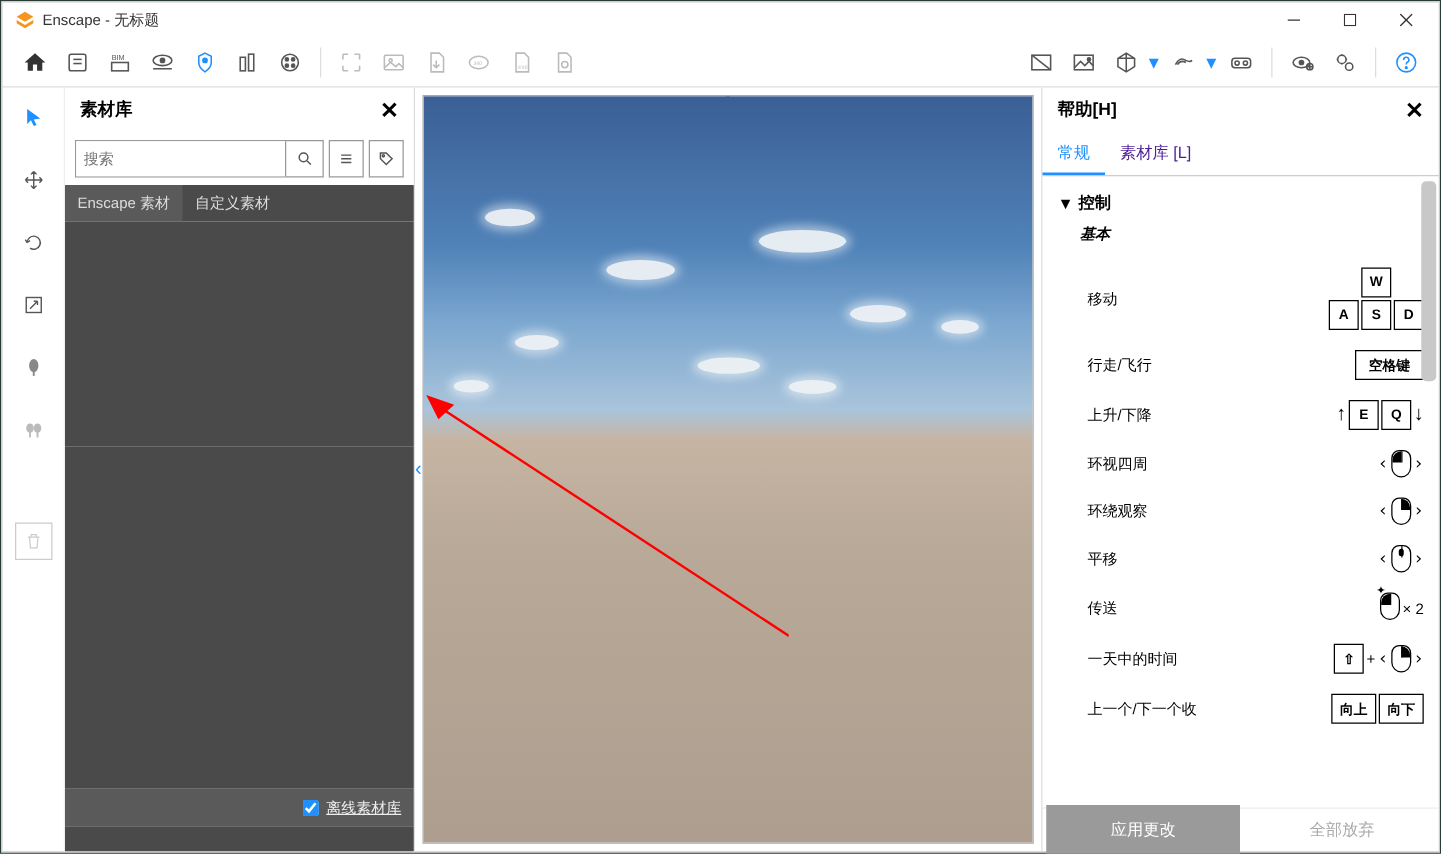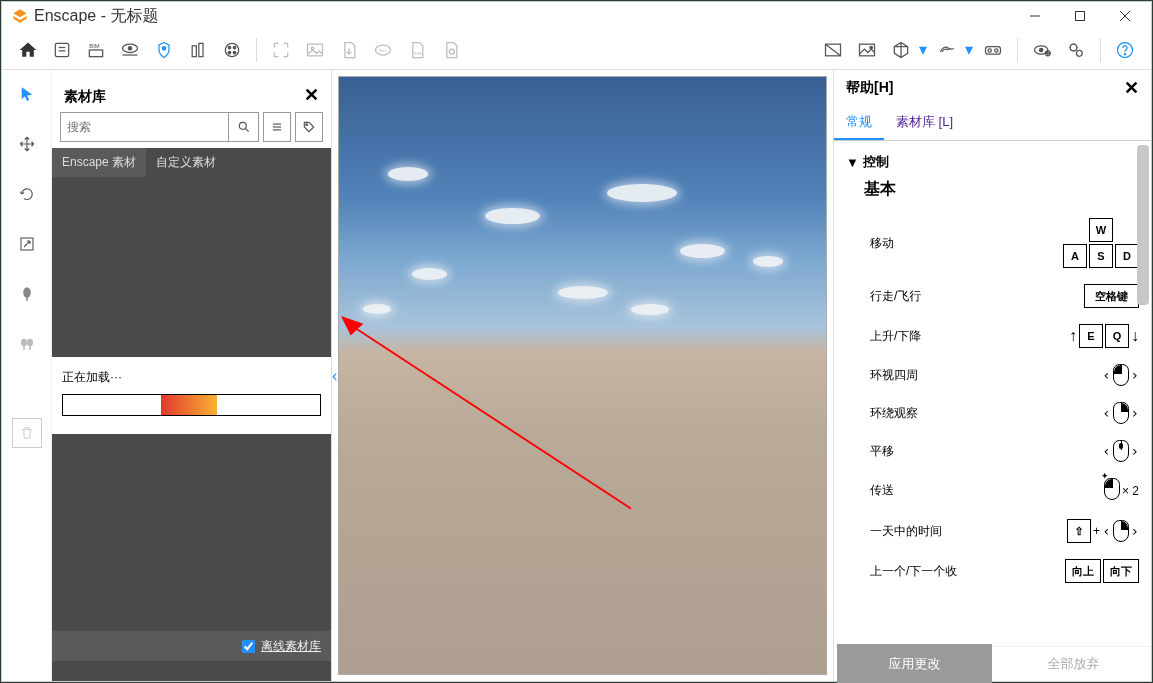--- a/index.html
+++ b/index.html
@@ -1,37 +1,37 @@
 <!DOCTYPE html>
 <html><head>
 <meta charset="utf-8">
 <style>
 * { box-sizing: border-box; margin: 0; padding: 0; font-family: "Microsoft YaHei", Arial, sans-serif; }
 body { background: #2a3d35; padding: 1px; width: 1153px; height: 683px; overflow: hidden; }
 .window { background: #fff; width: 1151px; height: 681px; display: flex; flex-direction: column; border: 1px solid #ccc; }
-.titlebar { height: 28px; display: flex; align-items: center; padding: 0 4px; font-size: 16px; }
+.titlebar { height: 28px; display: flex; align-items: center; padding: 0 4px; font-size: 12px; }
 .titlebar .logo { width: 16px; height: 16px; margin: 0 6px; color: #f7941d; }
 .titlebar .title { flex: 1; color: #333; }
 .win-btn { width: 45px; height: 28px; display: flex; align-items: center; justify-content: center; cursor: pointer; }
 .win-btn svg { width: 10px; height: 10px; stroke: #333; stroke-width: 1; fill: none; }
 .toolbar { height: 40px; display: flex; align-items: center; padding: 0 10px; gap: 2px; border-bottom: 1px solid #ddd; }
 .tool-btn { width: 32px; height: 32px; display: flex; align-items: center; justify-content: center; cursor: pointer; border-radius: 3px; }
 .tool-btn.active { color: #1e90ff; }
 .tool-btn svg { width: 20px; height: 20px; }
 .tool-sep { width: 1px; height: 24px; background: #ddd; margin: 0 6px; }
 .tool-spacer { flex: 1; }
 .drop-arrow { width: 10px; color: #1e90ff; display: flex; align-items: center; }
 .main { flex: 1; display: flex; min-height: 0; }
 .sidebar-left { width: 50px; border-right: 1px solid #eee; display: flex; flex-direction: column; align-items: center; padding-top: 8px; gap: 18px; }
 .side-btn { width: 32px; height: 32px; display: flex; align-items: center; justify-content: center; cursor: pointer; color: #999; }
 .side-btn.active { color: #1e90ff; }
 .side-btn svg { width: 18px; height: 18px; }
 .side-del { width: 30px; height: 30px; border: 1px solid #ccc; display: flex; align-items: center; justify-content: center; color: #ccc; margin-top: 40px; }
 .matlib { width: 280px; border-right: 1px solid #ddd; display: flex; flex-direction: column; }
-.matlib-header { height: 36px; display: flex; align-items: flex-end; padding: 0 12px; justify-content: space-between; font-size: 14px; font-weight: bold; }
+.matlib-header { height: 36px; display: flex; align-items: center; padding: 0 12px; justify-content: space-between; font-size: 14px; font-weight: bold; }
 .matlib-header .close { cursor: pointer; font-size: 18px; }
 .matlib-search { padding: 6px 8px; display: flex; gap: 4px; }
 .search-box { flex: 1; display: flex; border: 1px solid #999; justify-content: flex-end; }
 .search-box input { flex: 1; border: none; padding: 4px 6px; font-size: 12px; outline: none; }
 .search-btn { width: 30px; border-left: 1px solid #999; display: flex; align-items: center; justify-content: center; color: #555; background: none; cursor: pointer; }
 .icon-btn { width: 30px; height: 30px; border: 1px solid #999; display: flex; align-items: center; justify-content: center; color: #555; cursor: pointer; }
 .mat-tabs { display: flex; background: #4a4a4a; font-size: 12px; }
 .mat-tab { padding: 6px 10px; color: #ddd; cursor: pointer; }
 .mat-tab.active { background: #5a5a5a; }
 .mat-area { flex: 1; display: flex; flex-direction: column; background: #fff; position: relative; }
@@ -50,21 +50,21 @@
 .viewport { flex: 1; border: 1px solid #aaa; background: linear-gradient(to bottom, #3a5f95 0%, #5082b8 20%, #7aa6cf 30%, #a9c4db 42%, #c6b5a3 46%, #b9a998 60%, #ad9e8f 100%); position: relative; overflow: hidden; }
 .cloud { position: absolute; background: #eef2f5; border-radius: 50%; opacity: 0.95; box-shadow: 0 0 8px 4px rgba(255,255,255,0.5); }
 .arrow-red { position: absolute; top: 36%; left: 0; width: 60%; height: 40%; pointer-events: none; }
 .help-panel { width: 318px; border-left: 1px solid #ddd; display: flex; flex-direction: column; }
 .help-header { height: 36px; display: flex; align-items: center; padding: 0 12px; justify-content: space-between; font-size: 14px; font-weight: bold; }
 .help-tabs { display: flex; border-bottom: 1px solid #ccc; font-size: 13px; }
 .help-tab { padding: 7px 12px; cursor: pointer; color: #4c1d95; }
 .help-tab.active { color: #1e90ff; border-bottom: 2px solid #1e90ff; }
 .help-body { flex: 1; overflow-y: auto; padding: 8px 12px 4px; font-size: 12px; position: relative; }
 .section-head { display: flex; align-items: center; gap: 4px; font-weight: bold; margin: 4px 0 8px; font-size: 13px; }
-.sub-head { font-weight: bold; margin: 6px 0 10px 18px; font-size: 16px; }
+.sub-head { font-weight: bold; margin: 6px 0 10px 18px; font-size: 12px; font-style: italic; }
 .control-row { display: flex; align-items: center; justify-content: space-between; padding: 8px 0 8px 24px; }
 .key-group { display: flex; align-items: center; gap: 2px; }
 .key { min-width: 24px; height: 24px; border: 1.5px solid #000; display: flex; align-items: center; justify-content: center; font-weight: bold; font-size: 11px; padding: 0 4px; }
 .wasd { display: flex; flex-direction: column; align-items: center; gap: 2px; }
 .wasd-row { display: flex; gap: 2px; }
 .mouse-icon { width: 16px; height: 22px; border: 1.5px solid #000; border-radius: 8px 8px 10px 10px; position: relative; display: inline-block; }
 .mouse-icon::before { content: ''; position: absolute; top: 0; left: 50%; width: 1px; height: 9px; background: #000; }
 .mouse-icon.left-click::after { content: ''; position: absolute; top: 0; left: 0; width: 50%; height: 9px; background: #000; border-radius: 7px 0 0 0; }
 .mouse-icon.right-click::after { content: ''; position: absolute; top: 0; right: 0; width: 50%; height: 9px; background: #000; border-radius: 0 7px 0 0; }
 .mouse-icon.mid-click::after { content: ''; position: absolute; top: 2px; left: 50%; transform: translateX(-50%); width: 4px; height: 6px; background: #000; border-radius: 2px; }
@@ -323,26 +323,20 @@
               <circle cx="8" cy="8" r="1.5"></circle>
             </svg>
           </div>
       </div>
       <div class="mat-tabs">
         <div class="mat-tab active">Enscape 素材</div>
         <div class="mat-tab">自定义素材</div>
       </div>
       <div class="mat-area">
         <div class="mat-grey grey1"></div>
-        <div class="loading-box">
-          <div class="loading-text">正在加载···</div>
-          <div class="progress">
-              <div class="progress-bar"></div>
-            </div>
-        </div>
         <div class="mat-grey grey2"></div>
         <div class="offline-row">
           <input type="checkbox" checked="" style="">
           <span>离线素材库</span>
         </div>
         <div class="mat-grey" style="height:20px"></div>
       </div>
     </div>
 
     <div class="viewport-wrap">

